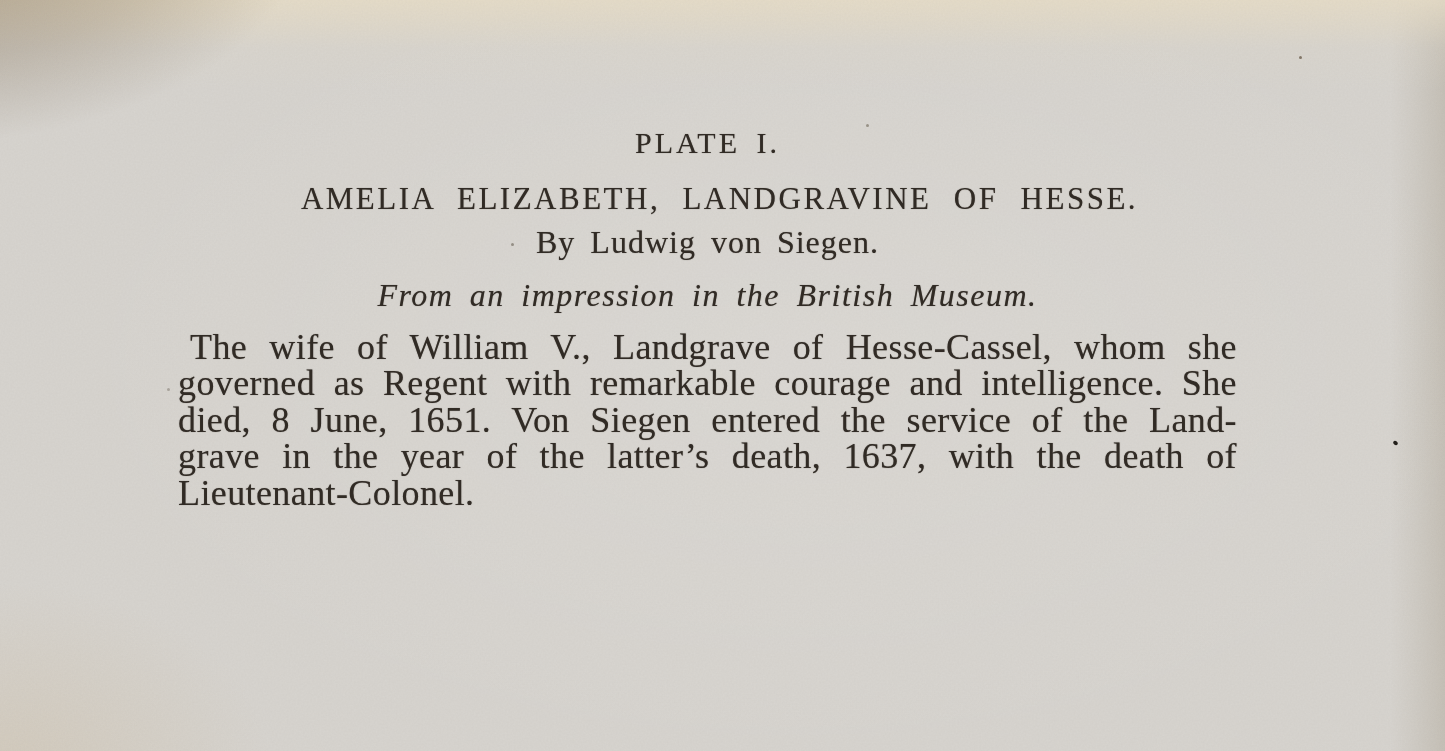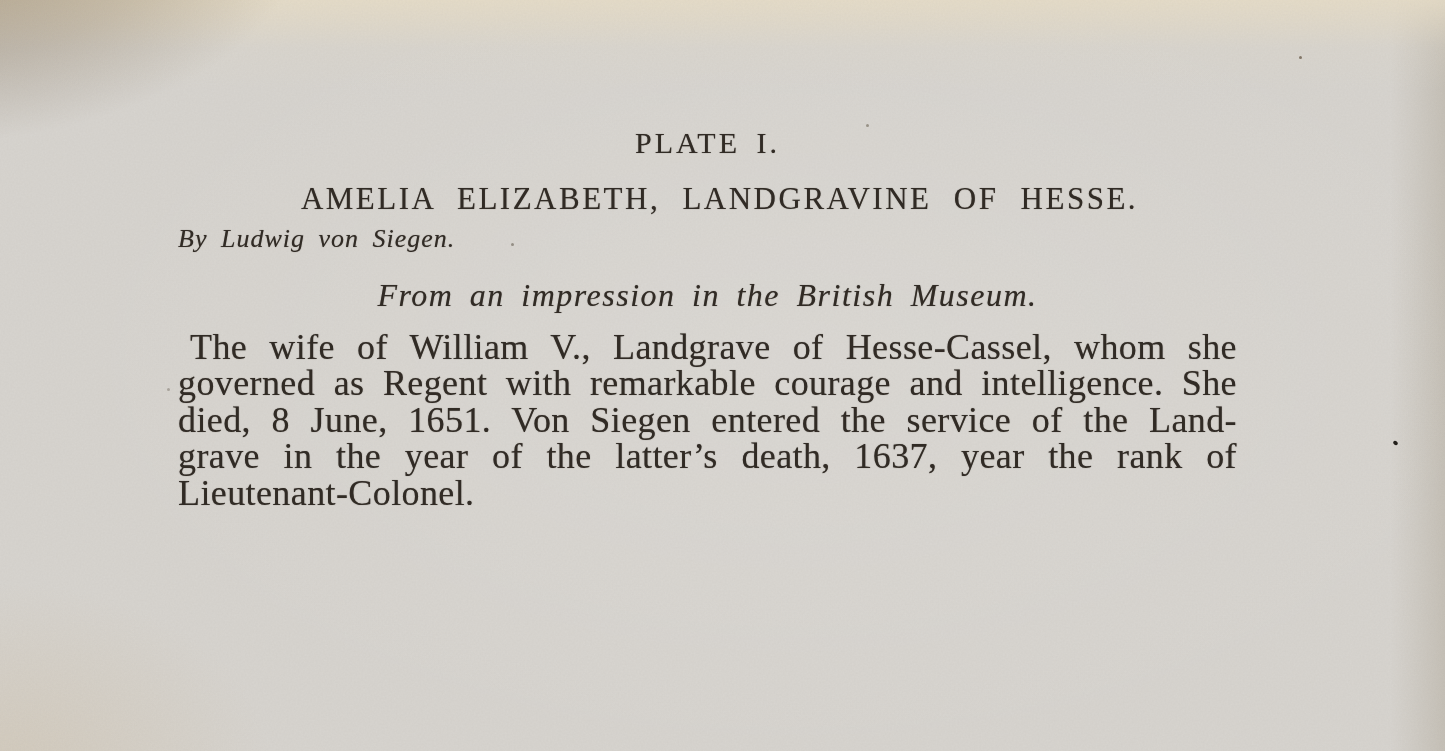--- a/index.html
+++ b/index.html
@@ -76,24 +76,24 @@
     letter-spacing: 2.5px;
     word-spacing: 12px;
     white-space: nowrap;
   }
 
   .byline {
     position: absolute;
     top: 224px;
     left: 0;
     width: 100%;
-    font-size: 26px;
+    text-align: center;
+    font-size: 32px;
     letter-spacing: 1px;
     word-spacing: 6px;
-    font-style: italic;
   }
 
   .provenance {
     position: absolute;
     top: 277px;
     left: 0;
     width: 100%;
     text-align: center;
     font-style: italic;
     font-size: 32px;
@@ -161,21 +161,21 @@
     <h1 class="title">AMELIA ELIZABETH, LANDGRAVINE OF HESSE.</h1>
 
     <div class="byline">By Ludwig von Siegen.</div>
 
     <div class="provenance">From an impression in the British Museum.</div>
 
     <div class="para">
       <div class="bline first">The wife of William V., Landgrave of Hesse-Cassel, whom she</div>
       <div class="bline">governed as Regent with remarkable courage and intelligence.  She</div>
       <div class="bline">died, 8 June, 1651.  Von Siegen entered the service of the Land-</div>
-      <div class="bline">grave in the year of the latter’s death, 1637, year the rank of</div>
+      <div class="bline">grave in the year of the latter’s death, 1637, with the death of</div>
       <div class="bline last">Lieutenant-Colonel.</div>
     </div>
 
   </div>
 
   <div class="speck speck-1"></div>
   <div class="speck speck-2"></div>
   <div class="speck speck-3"></div>
   <div class="speck speck-4"></div>
   <div class="speck speck-5"></div>

